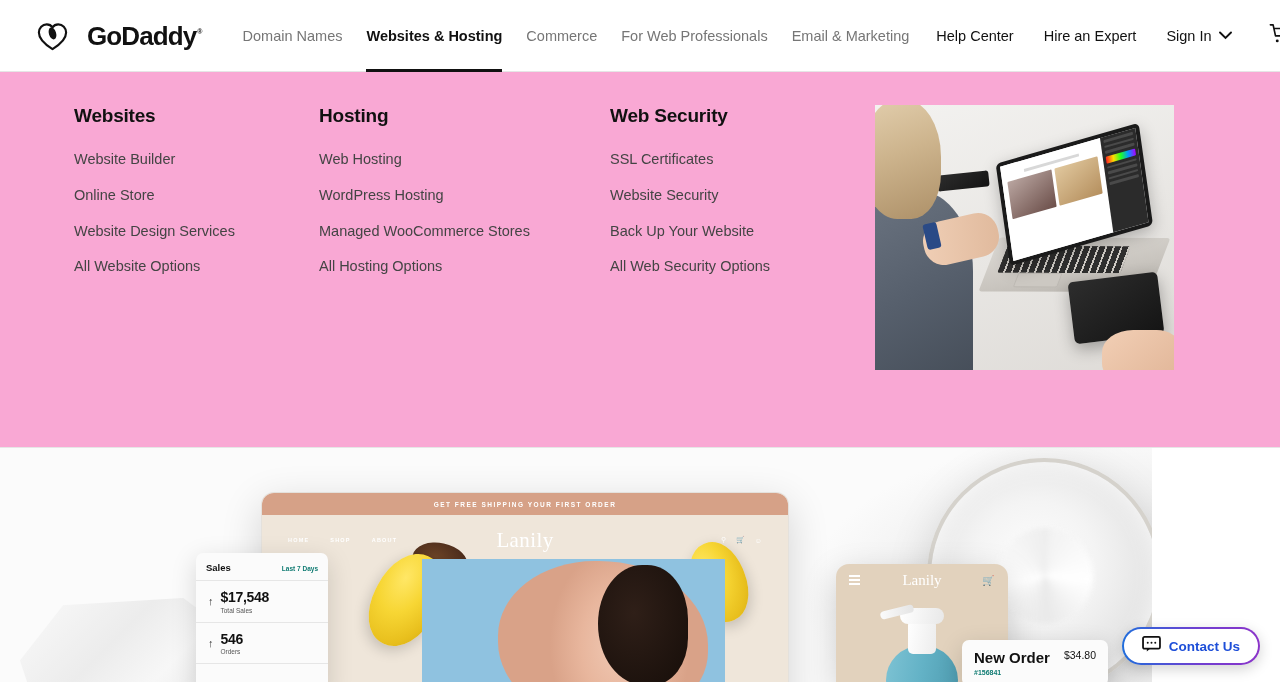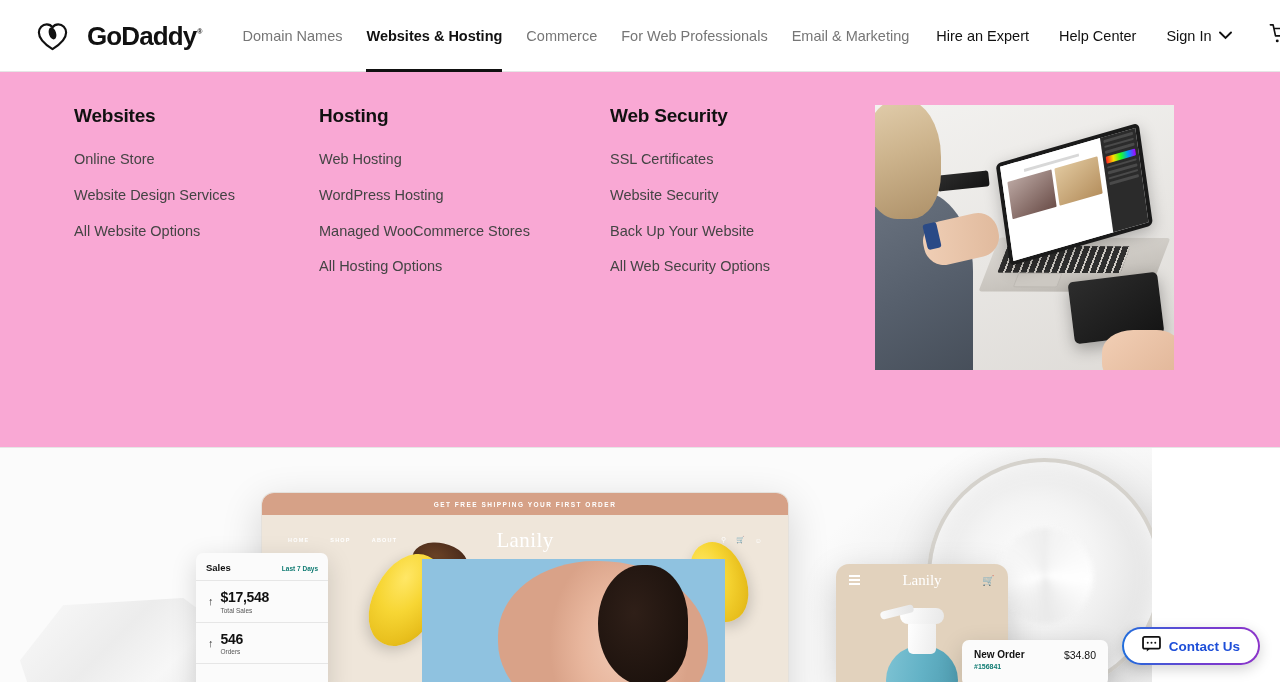--- a/index.html
+++ b/index.html
@@ -221,21 +221,21 @@
   }
 
   
   .order-card {
     position:absolute; left:962px; top:192px; width:146px; height:46px;
     background:#fbfbfb; border-radius:7px;
     box-shadow:0 7px 24px rgba(0,0,0,0.16);
     padding:9px 12px; z-index:7;
     display:flex; align-items:flex-start; justify-content:space-between;
   }
-  .oc-title { font-size:10px; font-weight:700; color:#111; }
+  .oc-title { font-size:15px; font-weight:700; color:#111; }
   .oc-id { font-size:7px; color:#0f7b72; margin-top:3px; font-weight:600; }
   .oc-amt { font-size:10.5px; color:#111; font-weight:400; }
 
   
   .contact {
     position:absolute; left:1122px; top:627px; width:138px; height:38px;
     border-radius:19px; z-index:60; cursor:pointer;
     background:linear-gradient(90deg,#1f6ddb 0%, #6f3fd1 55%, #8b34c9 100%);
     padding:2px;
     box-shadow:0 4px 14px rgba(0,0,0,0.18);
@@ -345,22 +345,22 @@
 
     <nav class="mainnav">
       <div class="navitem">Domain Names</div>
       <div class="navitem active">Websites &amp; Hosting</div>
       <div class="navitem">Commerce</div>
       <div class="navitem">For Web Professionals</div>
       <div class="navitem">Email &amp; Marketing</div>
     </nav>
 
     <div class="rightnav">
+      <div class="navitem">Help Center</div>
       <div class="navitem">Hire an Expert</div>
-      <div class="navitem">Help Center</div>
       <div class="navitem signin">
         <span>Sign In</span>
         <span>
           <svg class="chev" width="13" height="9" viewBox="0 0 13 9">
               <path d="M1 1.5L6.5 7 12 1.5" fill="none" stroke="#111" stroke-width="1.9" stroke-linecap="round"></path>
             </svg>
         </span>
       </div>
       <div class="cart-btn">
         <span>
@@ -373,20 +373,21 @@
       </div>
     </div>
   </div>
 
   <div class="mega">
 
     <div class="mega-cols">
 
       <div class="mega-col">
         <div class="mega-title">Websites</div>
+        <a class="mega-link">Website Builder</a>
         <a class="mega-link">Online Store</a>
         <a class="mega-link">Website Design Services</a>
         <a class="mega-link">All Website Options</a>
       </div>
 
       <div class="mega-col">
         <div class="mega-title">Hosting</div>
         <a class="mega-link">Web Hosting</a>
         <a class="mega-link">WordPress Hosting</a>
         <a class="mega-link">Managed WooCommerce Stores</a>

